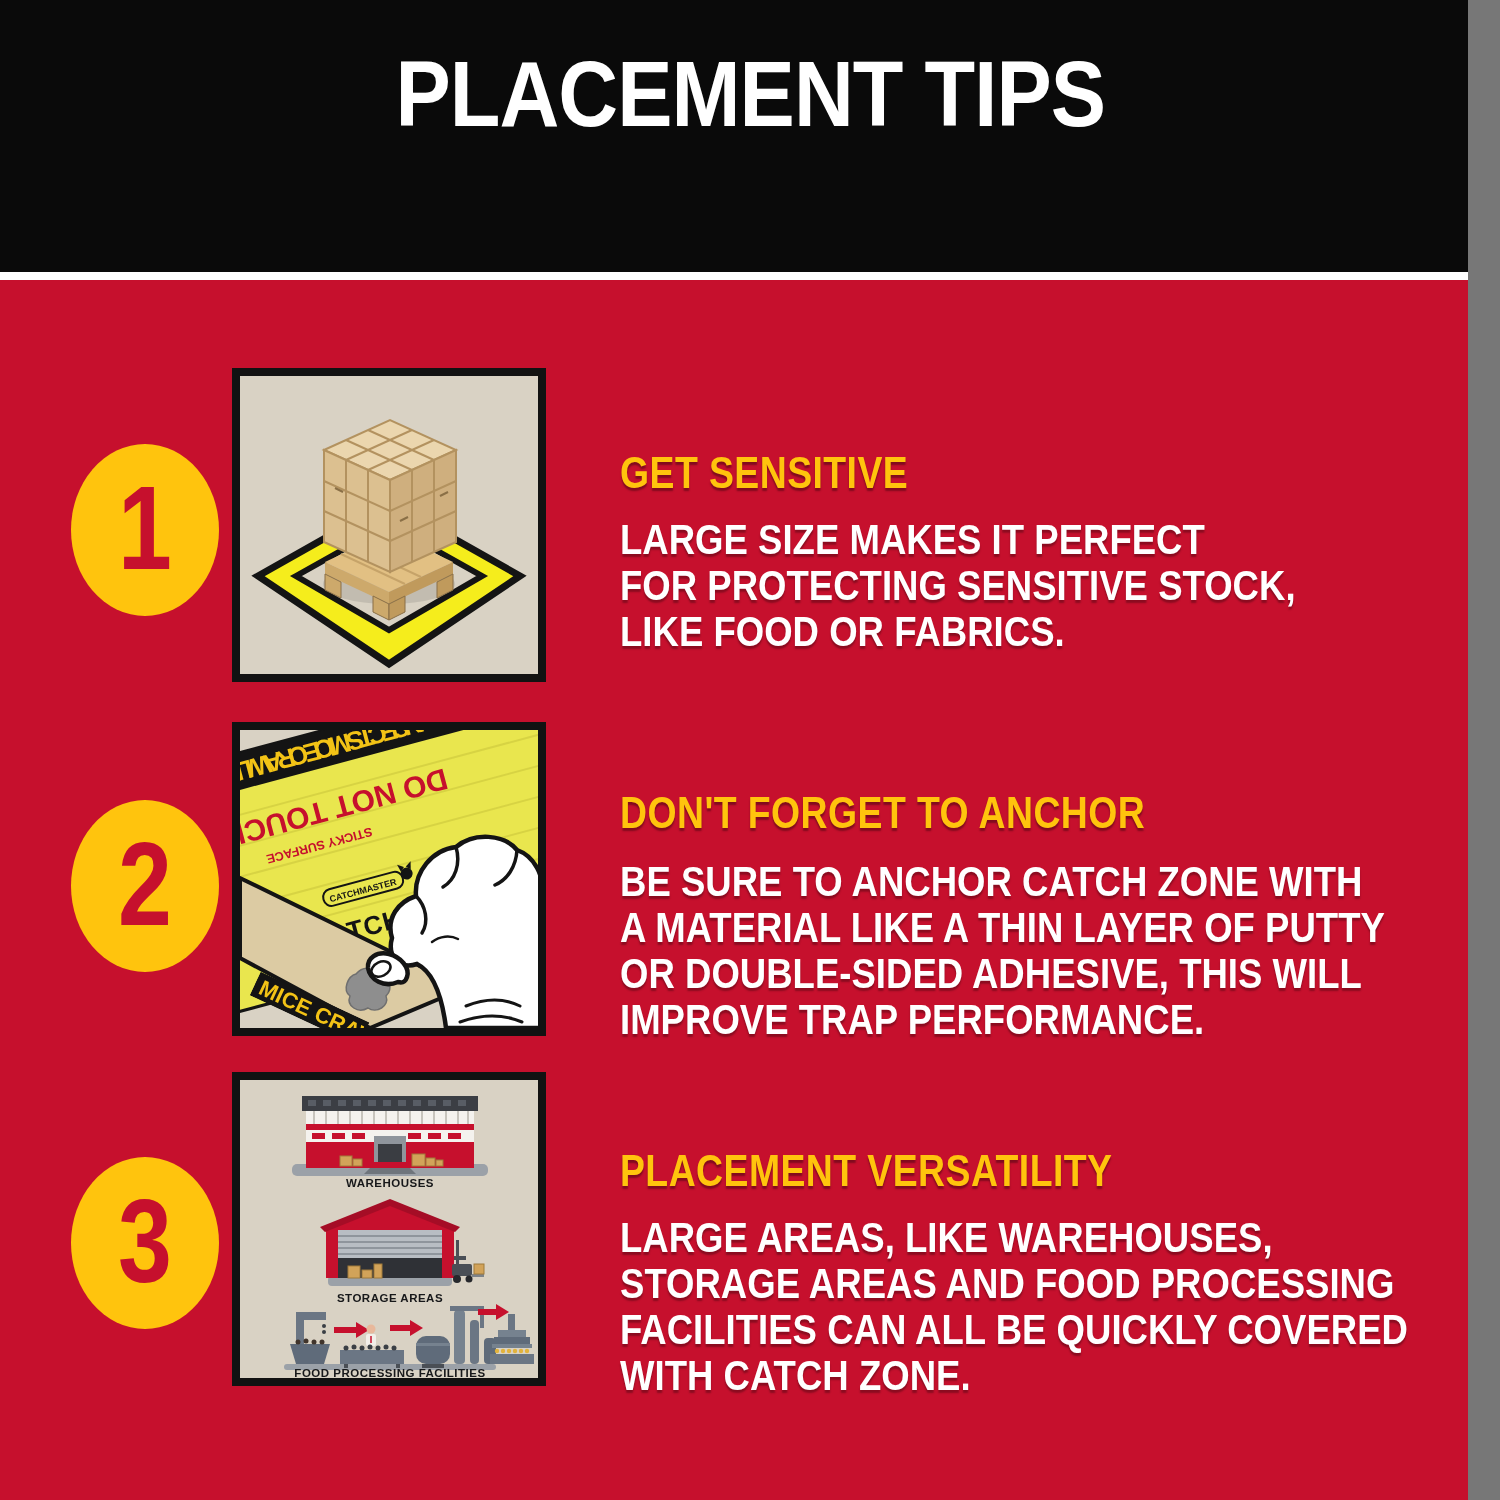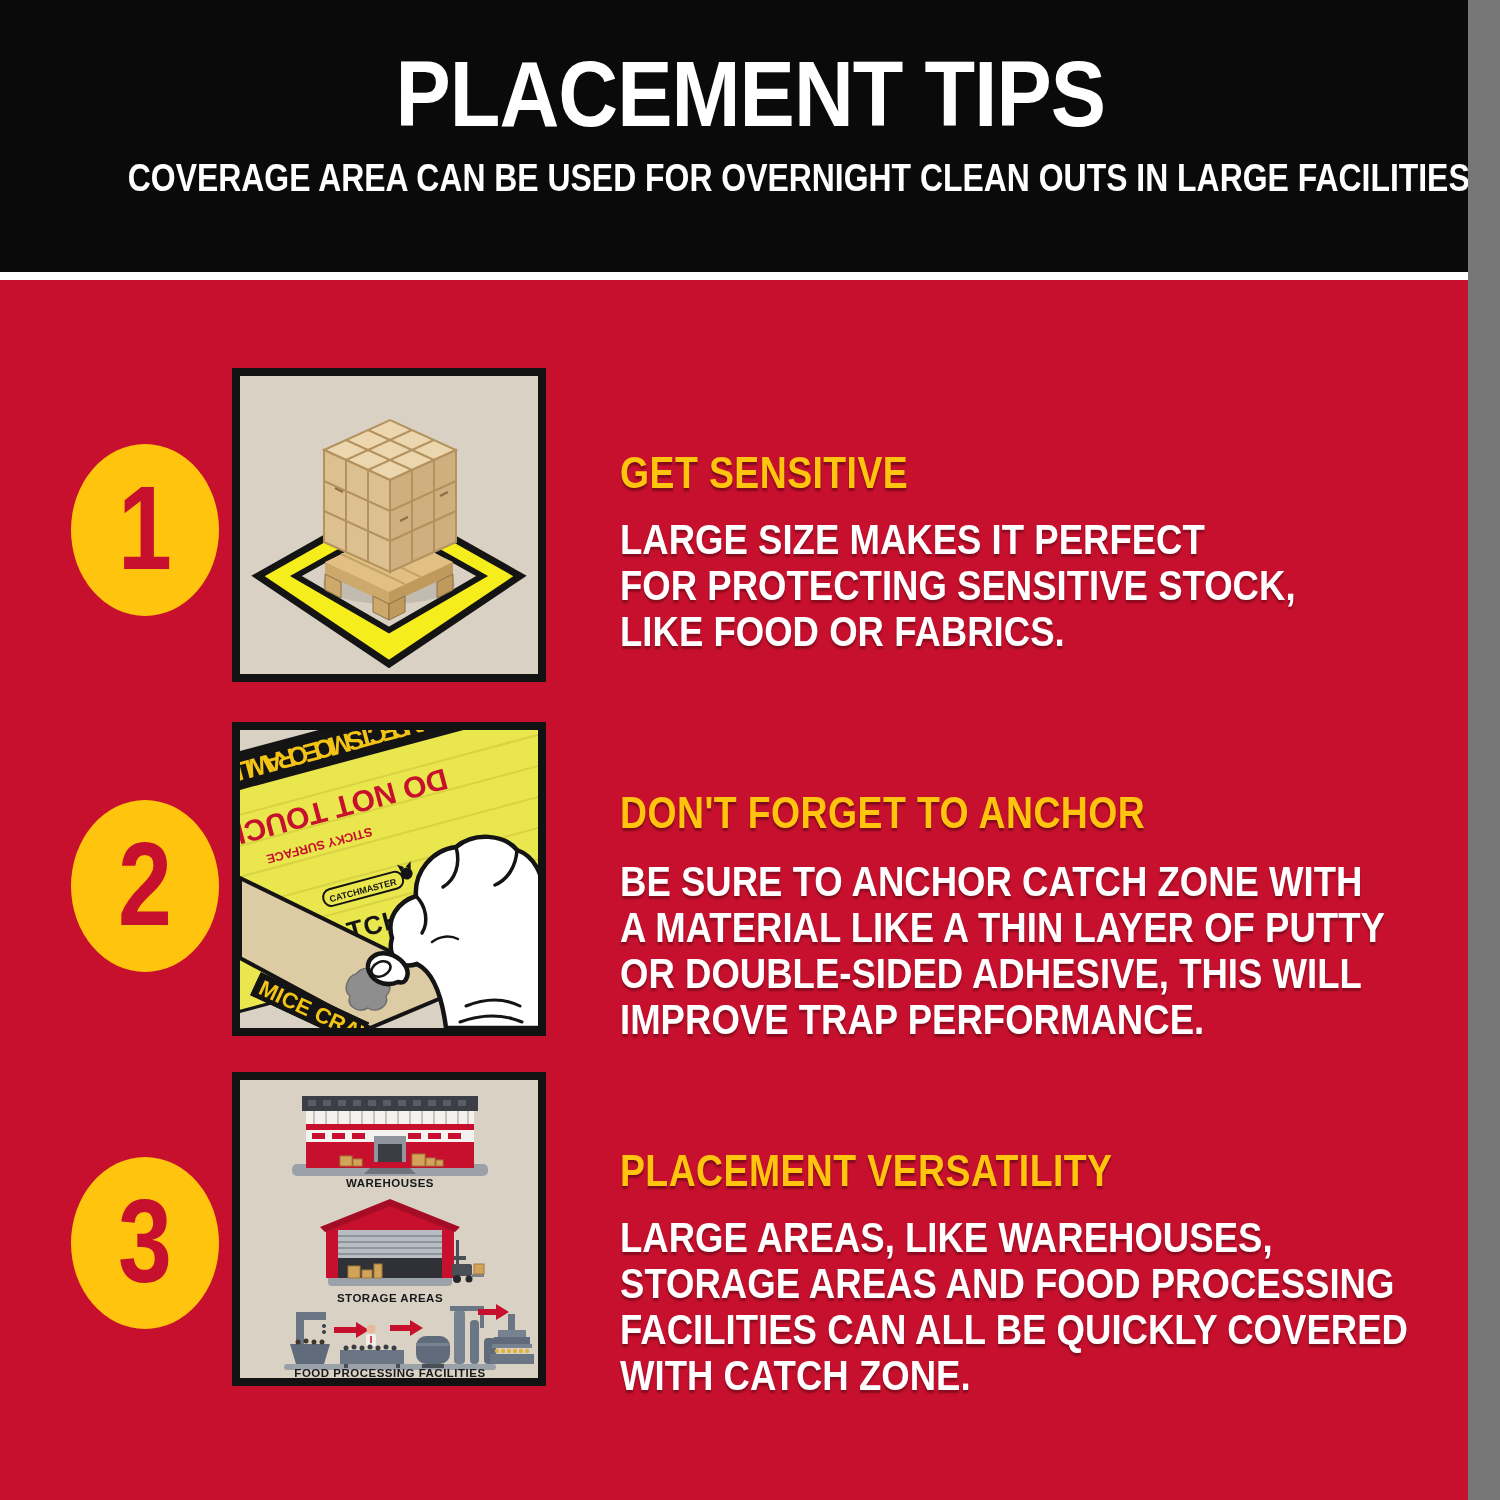--- a/index.html
+++ b/index.html
@@ -76,23 +76,20 @@
 </style>
 </head>
 <body>
 
 <div class="page">
 
   <div class="header-black"></div>
   <div class="header-divider"></div>
   <div class="title-wrap">
     <span class="title">PLACEMENT TIPS</span>
-  </div>
-  <div class="subtitle-wrap">
-    <span class="subtitle">COVERAGE AREA CAN BE USED FOR OVERNIGHT CLEAN OUTS IN LARGE FACILITIES</span>
   </div>
 
   <div class="badge" id="badge1">
     <span class="num">1</span>
   </div>
   <div class="badge" id="badge2">
     <span class="num">2</span>
   </div>
   <div class="badge" id="badge3">
     <span class="num">3</span>

